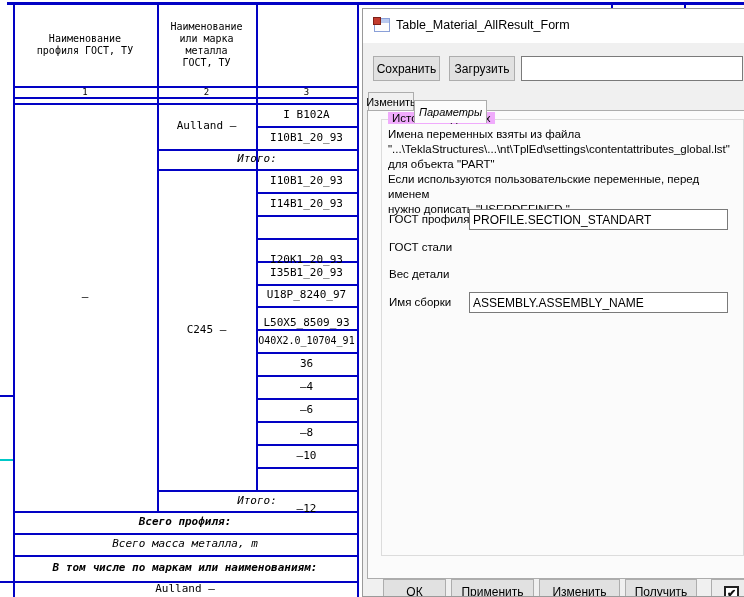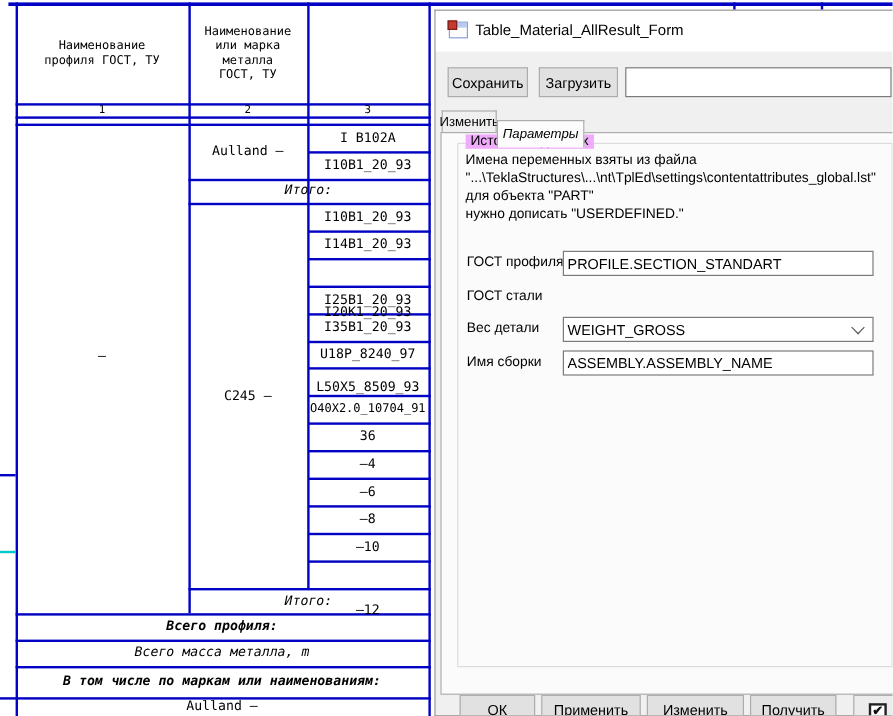--- a/index.html
+++ b/index.html
@@ -116,21 +116,20 @@
     <div class="tcell" style="left:157px;top:103px;width:99px;height:46px;">Aulland –</div>
     <div class="tcell" style="left:258px;top:103px;width:97px;height:23px;">I B102A</div>
     <div class="tcell" style="left:258px;top:126px;width:97px;height:23px;">I10B1_20_93</div>
     <div class="tcell it" style="left:159px;top:149px;width:196px;height:20px;">Итого:</div>
 
     <div class="tcell" style="left:15px;top:103px;width:140px;height:387px;">–</div>
     <div class="tcell" style="left:159px;top:169px;width:95px;height:321px;">С245 –</div>
     <div class="tcell" style="left:258px;top:169px;width:97px;height:23px;">I10B1_20_93</div>
     <div class="tcell" style="left:258px;top:192px;width:97px;height:23px;">I14B1_20_93</div>
     <div class="tcell" style="left:258px;top:215px;width:97px;height:26px;margin-top:32px;">I20K1_20_93</div>
-    <div class="tcell" style="left:258px;top:238px;width:97px;height:23px;">I25B1_20_93</div>
     <div class="tcell" style="left:258px;top:261px;width:97px;height:23px;">I35B1_20_93</div>
     <div class="tcell" style="left:258px;top:284px;width:97px;height:22px;">U18P_8240_97</div>
     <div class="tcell" style="left:258px;top:306px;width:97px;height:33px;">L50X5_8509_93</div>
     <div class="tcell" style="left:258px;top:329px;width:97px;height:23px;font-size:10px;">O40X2.0_10704_91</div>
     <div class="tcell" style="left:258px;top:352px;width:97px;height:23px;">36</div>
     <div class="tcell" style="left:258px;top:375px;width:97px;height:23px;">—4</div>
     <div class="tcell" style="left:258px;top:398px;width:97px;height:23px;">—6</div>
     <div class="tcell" style="left:258px;top:421px;width:97px;height:23px;">—8</div>
     <div class="tcell" style="left:258px;top:444px;width:97px;height:23px;">—10</div>
     <div class="tcell" style="left:258px;top:467px;width:97px;height:23px;margin-top:30px;">—12</div>
@@ -158,33 +157,30 @@
     <div class="tab" id="tab-inactive">Изменить</div>
     <div class="tab" id="tab-active">Параметры</div>
 
     <div id="tabpage">
       <div id="groupbox">
         <div id="groupbox-title">Источники данных</div>
         <div id="info">
           <div>Имена переменных взяты из файла</div>
           <div>"...\TeklaStructures\...\nt\TplEd\settings\contentattributes_global.lst"</div>
           <div>для объекта "PART"</div>
+          <div>Если используются пользовательские переменные, перед именем</div>
           <div>нужно дописать "USERDEFINED."</div>
         </div>
 
         <div class="frow-label" style="top:89px;">ГОСТ профиля</div>
         <input class="frow-input" style="top: 89px;" value="PROFILE.SECTION_STANDART">
 
         <div class="frow-label" style="top:117px;">ГОСТ стали</div>
 
         <div class="frow-label" style="top:144px;">Вес детали</div>
-        <div class="combo" style="top:144px;">
-          <span class="val">WEIGHT_GROSS</span>
-          <span class="chev"></span>
-        </div>
 
         <div class="frow-label" style="top:172px;">Имя сборки</div>
         <input class="frow-input" style="top: 172px;" value="ASSEMBLY.ASSEMBLY_NAME">
       </div>
     </div>
 
     <div class="fbtn" style="left:20px;width:63px;">ОК</div>
     <div class="fbtn" style="left:88px;width:83px;">Применить</div>
     <div class="fbtn" style="left:176px;width:81px;">Изменить</div>
     <div class="fbtn" style="left:262px;width:72px;">Получить</div>

